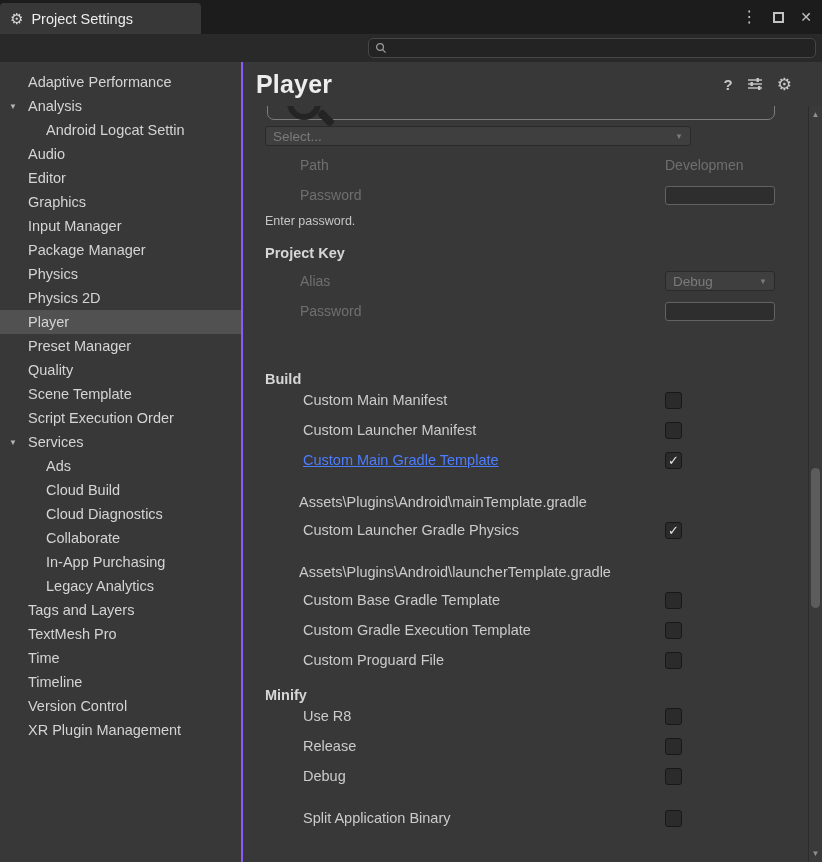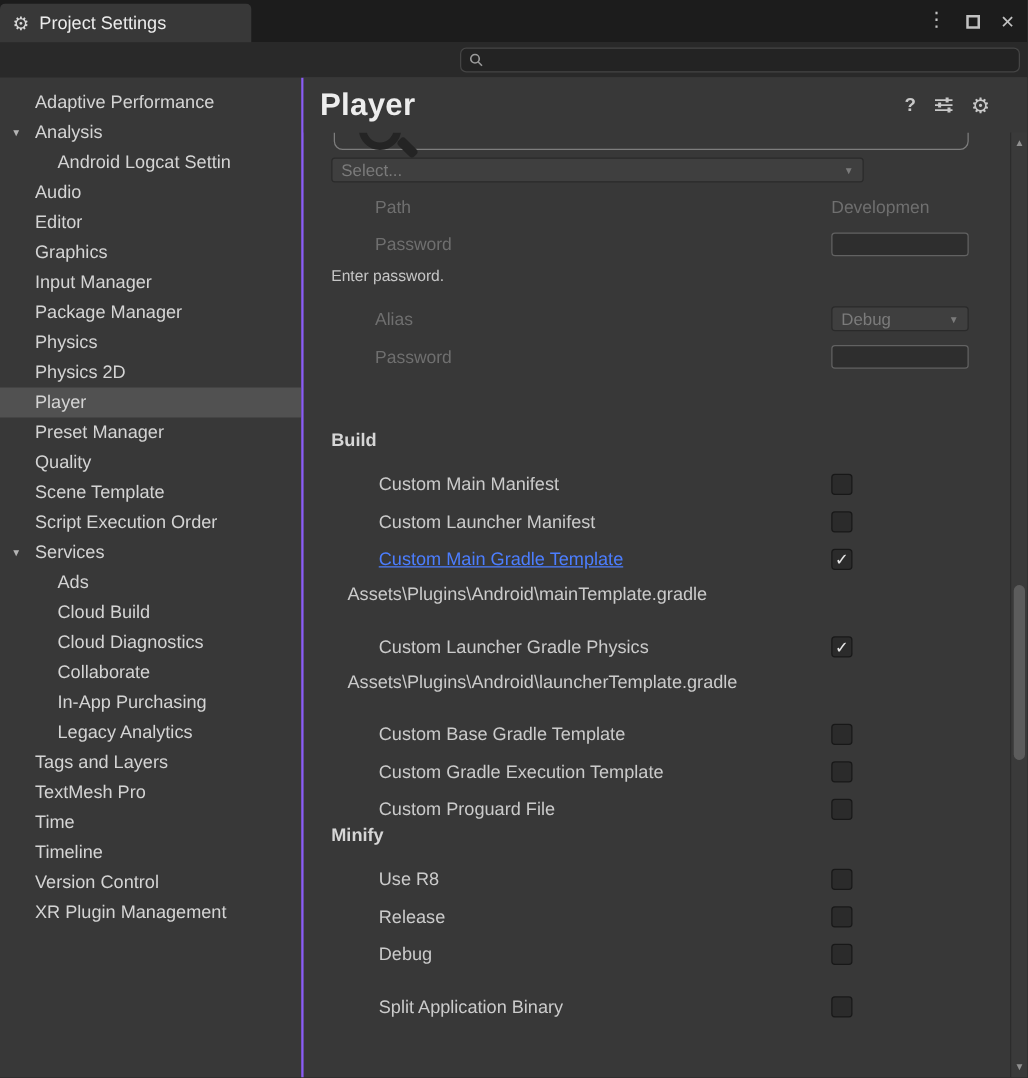--- a/index.html
+++ b/index.html
@@ -61,26 +61,26 @@
   .dropdown { position:absolute; height:20px; background:#3f3f3f; border:1px solid #2a2a2a; border-radius:3px;
               display:flex; align-items:center; justify-content:space-between; padding:0 7px; color:#7b7b7b; font-size:13.5px; }
   .dd-select { left:22px; width:426px; }
   .dd-small { left:422px; width:110px; }
   .dd-arrow { font-size:8px; color:#7b7b7b; }
   .pwfield { position:absolute; left:422px; width:110px; height:19px; background:#2e2e2e; border:1px solid #626262; border-radius:3px; }
   .help-text { height:22px; display:flex; align-items:center; padding-left:22px; font-size:12.5px; color:#c6c6c6; }
   .sec-header { height:26px; display:flex; align-items:center; padding-left:22px; font-size:14.5px; font-weight:bold; color:#d6d6d6; }
   .spacer8 { height:8px; } .spacer40 { height:40px; } .spacer12 { height:12px; }
 
-  .check-row { height:30px; position:relative; display:flex; align-items:flex-end; }
+  .check-row { height:30px; position:relative; display:flex; align-items:flex-start; }
   .check-label { margin-left:60px; font-size:14.5px; color:#cbcbcb; white-space:nowrap; }
   .check-label.link { color:var(--link,#4c7eff); text-decoration:underline; cursor:pointer; }
   .checkbox { position:absolute; left:422px; width:17px; height:17px; background:#2b2b2b; border:1px solid #181818;
               border-radius:3px; color:#e6e6e6; font-size:13px; line-height:15px; text-align:center; }
-  .path-row { height:40px; display:flex; align-items:center; padding-left:35px; font-size:14.5px; color:#cbcbcb; white-space:nowrap; }
+  .path-row { height:40px; display:flex; align-items:center; padding-left:56px; font-size:14.5px; color:#cbcbcb; white-space:nowrap; }
 
   
   .vscroll { position:absolute; top:44px; right:0; bottom:0; width:14px; background:#3a3a3a; border-left:1px solid #2c2c2c; z-index:3; }
   .scroll-up, .scroll-down { position:absolute; left:0; right:0; text-align:center; color:#909090; font-size:8px; }
   .scroll-up { top:4px; } .scroll-down { bottom:4px; }
   .scroll-thumb { position:absolute; left:2px; width:9px; top:362px; height:140px; background:#5c5c5c; border-radius:5px; }
 
   svg { display:block; }
 </style>
 </head>
@@ -243,20 +243,21 @@
         </div>
 
         <div class="frow">
           <span class="flabel">Password</span>
           <span class="pwfield"></span>
         </div>
 
         <div class="help-text">Enter password.</div>
         <div class="spacer8"></div>
 
+        <div class="sec-header">Project Key</div>
 
         <div class="frow">
           <span class="flabel">Alias</span>
           <div class="dropdown dd-small">
             <span>Debug</span>
             <span class="dd-arrow">▼</span>
           </div>
         </div>
 
         <div class="frow">

